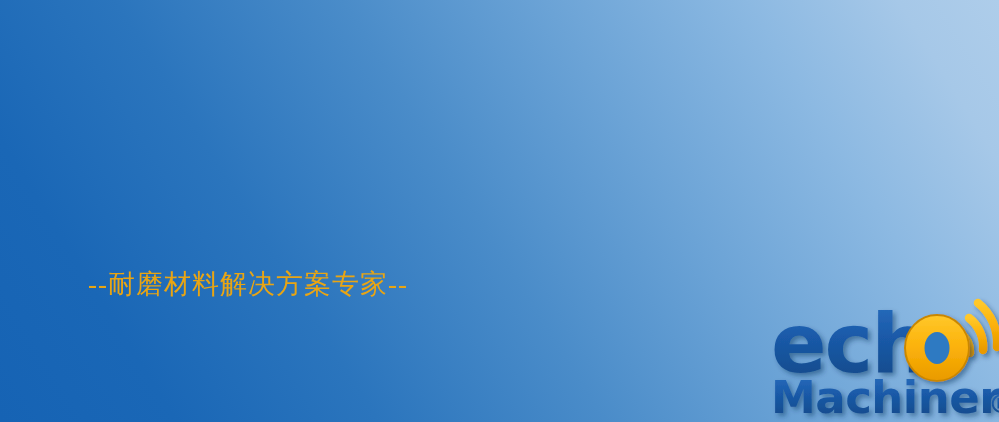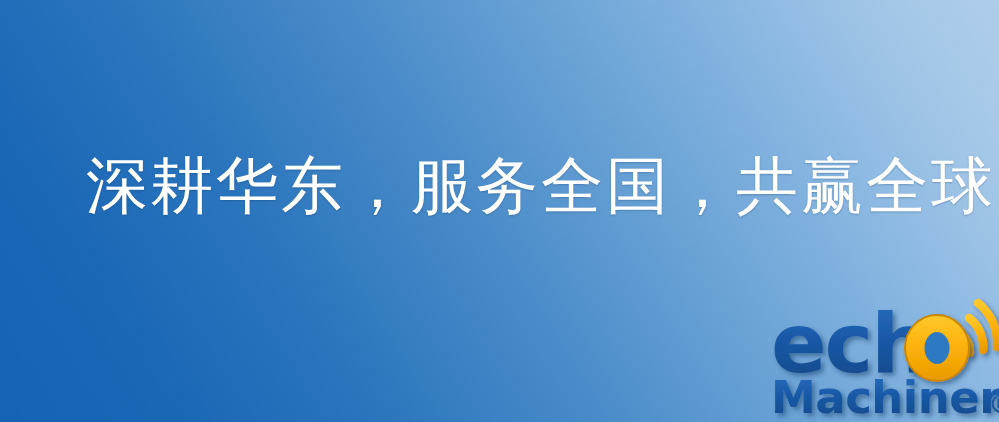--- a/index.html
+++ b/index.html
@@ -62,22 +62,22 @@
     width: 255px;
     height: 126px;
   }
   .logo svg { display: block; }
 </style>
 </head>
 <body>
 
 <div id="banner">
 
-  <div class="headline">深耕华东，服务全国，共赢全球</div>
 
+  <div class="subtitle">--耐磨材料解决方案专家--</div>
 
   <div class="logo">
     <svg width="255" height="126" viewBox="0 0 255 126" xmlns="http://www.w3.org/2000/svg">
       <defs>
         <filter id="dropsh" x="-30%" y="-30%" width="180%" height="180%">
           <feDropShadow dx="3" dy="3" stdDeviation="2.4" flood-color="#0d2f57" flood-opacity="0.45"></feDropShadow>
         </filter>
         <linearGradient id="blueGrad" x1="0" y1="0" x2="0" y2="1">
           <stop offset="0%" stop-color="#2a6fc0"></stop>
           <stop offset="42%" stop-color="#1a5aa9"></stop>

